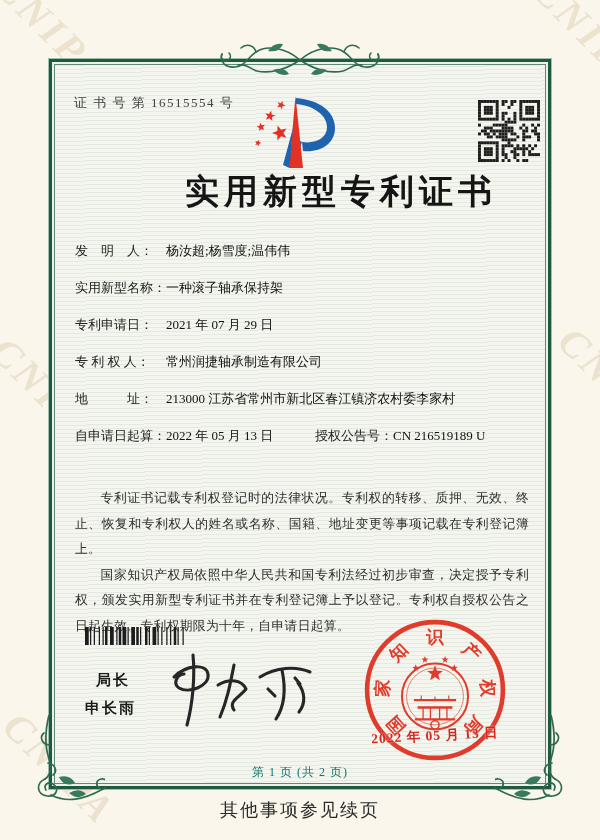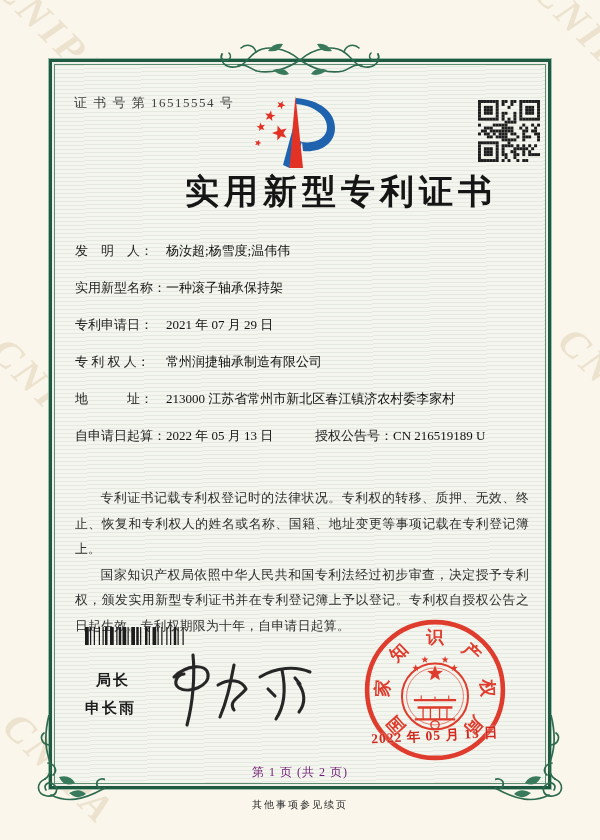--- a/index.html
+++ b/index.html
@@ -39,22 +39,22 @@
   .signer-title{left:85px;top:671px;font:600 15px "Liberation Sans","DejaVu Sans",sans-serif;color:#1d1d1d;letter-spacing:2px;margin-left:11px;}
   .signer-name{left:85px;top:699px;font:600 15px "Liberation Sans","DejaVu Sans",sans-serif;color:#1d1d1d;letter-spacing:2px;}
   .signature{left:148px;top:645px;}
   
   .seal{left:357px;top:612px;width:156px;height:156px;opacity:.93;}
   .seal-date{left:352px;top:727px;width:166px;text-align:center;
       font:700 13.5px "Liberation Serif",serif;color:#d2281e;
       transform:rotate(-3deg);letter-spacing:1px;
       text-shadow:0 0 2px rgba(244,245,238,.9);}
   
-  .pagenum{left:0;top:764px;width:600px;text-align:center;font-size:12px;color:#701a75;letter-spacing:1px;}
-  .contnote{left:0;top:798px;width:600px;text-align:center;font-size:10px;color:#2a2a2a;letter-spacing:2px;}
+  .pagenum{left:0;top:764px;width:600px;text-align:center;font-size:12px;color:#0f766e;letter-spacing:1px;}
+  .contnote{left:0;top:798px;width:600px;text-align:center;font-size:18px;color:#2a2a2a;letter-spacing:2px;}
   .ornament{pointer-events:none;}
 </style>
 </head>
 <body>
 
 <span class="wm" style="left:-18px;top:6px">CNIPA</span>
 <span class="wm" style="left:520px;top:10px">CNIPA</span>
 <span class="wm" style="left:330px;top:95px;color:rgba(214,194,158,.22)">CNIPA</span>
 <span class="wm" style="left:370px;top:238px;color:rgba(214,194,158,.30)">CNIPA</span>
 <span class="wm" style="left:-22px;top:370px">CNIPA</span>

